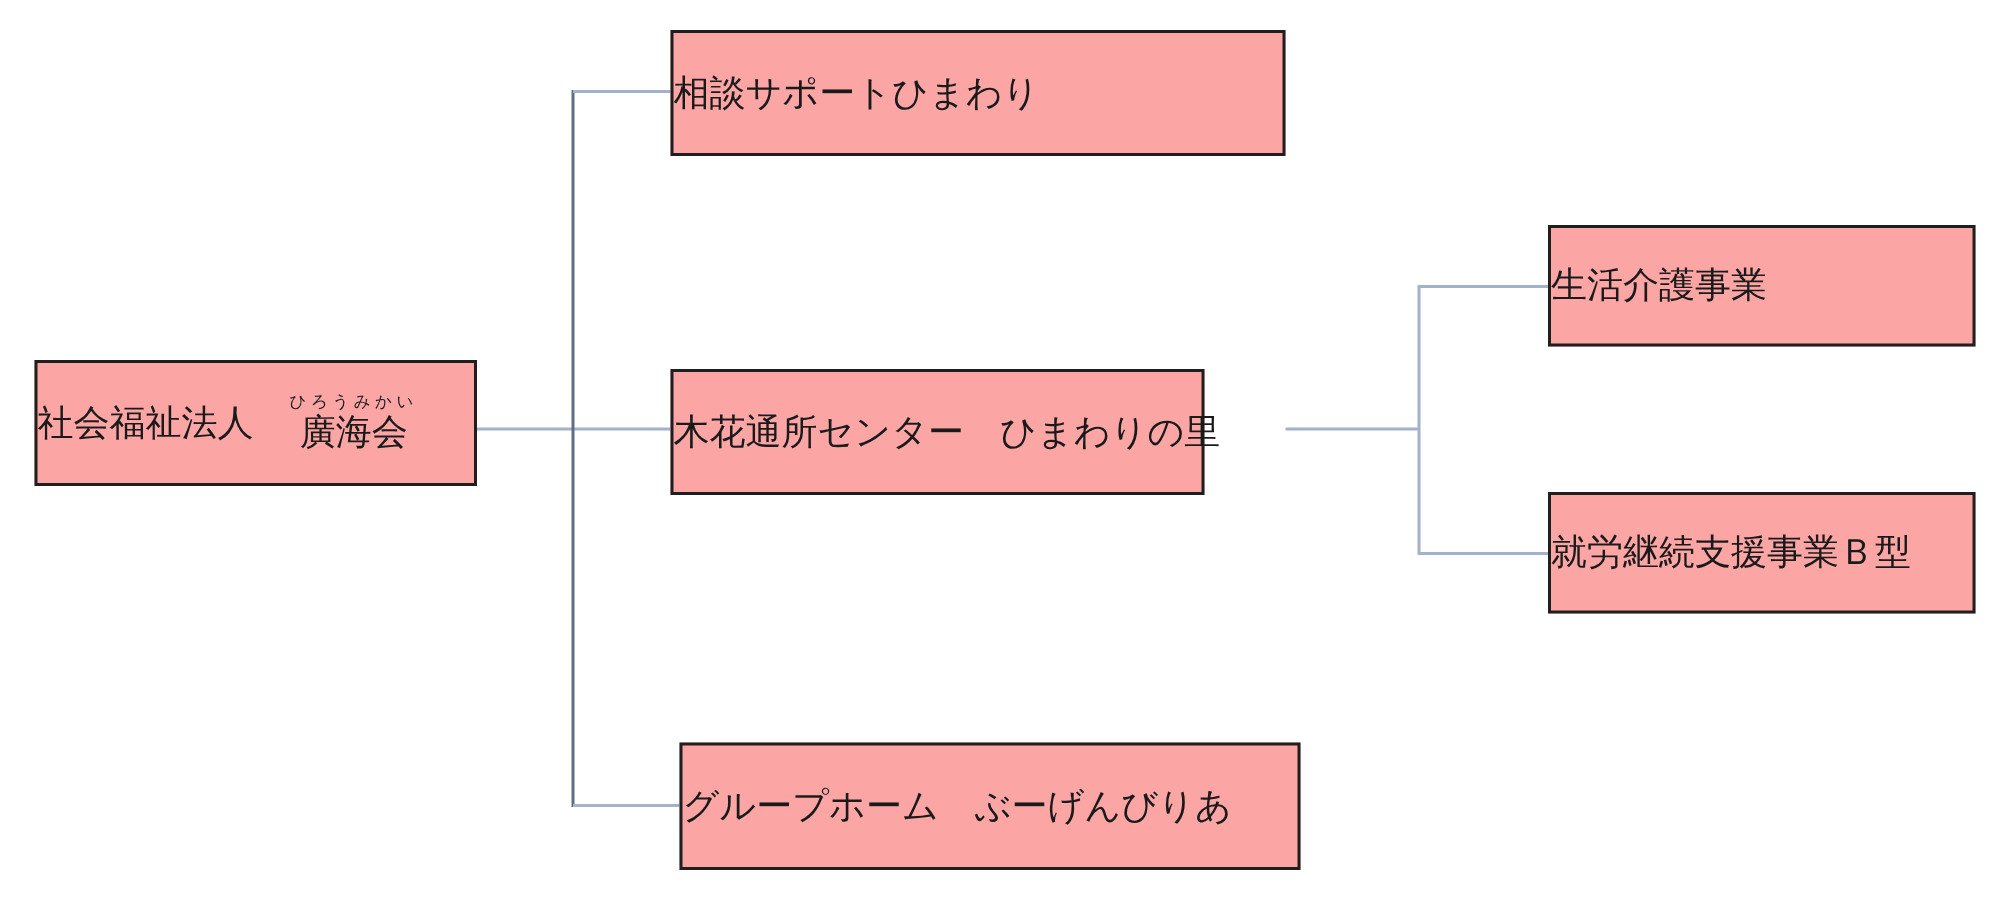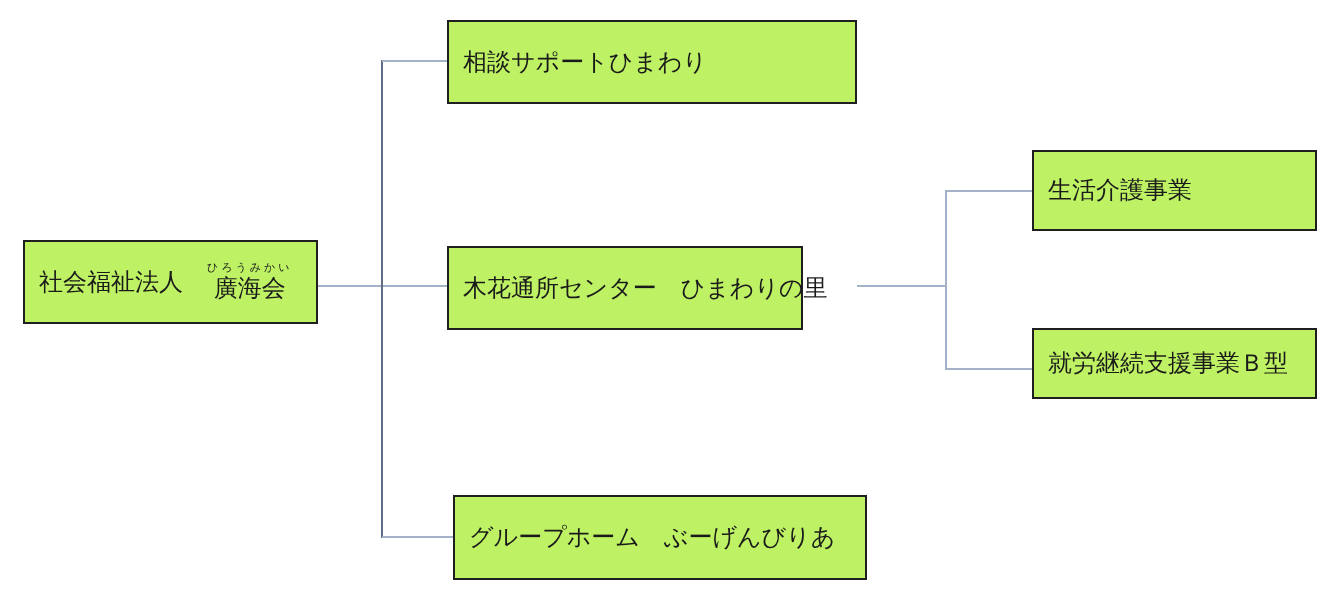--- a/index.html
+++ b/index.html
@@ -9,26 +9,25 @@
     width: 1340px;
     height: 600px;
     background: #ffffff;
     overflow: hidden;
     font-family: "DejaVu Serif", "Liberation Serif", serif;
   }
   .node {
     position: absolute;
     display: flex;
     align-items: center;
-    background: #bef264;
+    background: #fca5a5;
     border: 2px solid #1f1f1f;
     color: #1a1a1a;
     font-size: 24px;
     line-height: 1.2;
-    padding-left: 14px;
     white-space: nowrap;
   }
   .node .label { display: inline-block; }
   .conn { position: absolute; }
   .conn.h { height: 2px; }
   .conn.v { width: 2px; }
   .conn.light { background: #a3b1c9; }
   .conn.dark  { background: #5f6e86; }
   ruby { ruby-position: over; margin-left: 24px; }
   ruby rt {
@@ -69,17 +68,17 @@
   </div>
 
   <div class="node" style="left:1032px; top:150px; width:285px; height:81px">
     <span class="label">生活介護事業</span>
   </div>
 
   <div class="node" style="left:453px; top:495px; width:414px; height:85px">
     <span class="label">グループホーム　ぶーげんびりあ</span>
   </div>
 
-  <div class="node" style="left:1032px; top:328px; width:285px; height:71px">
+  <div class="node" style="left:1032px; top:328px; width:285px; height:81px">
     <span class="label">就労継続支援事業Ｂ型</span>
   </div>
 
 </div>
 
 </body></html>

